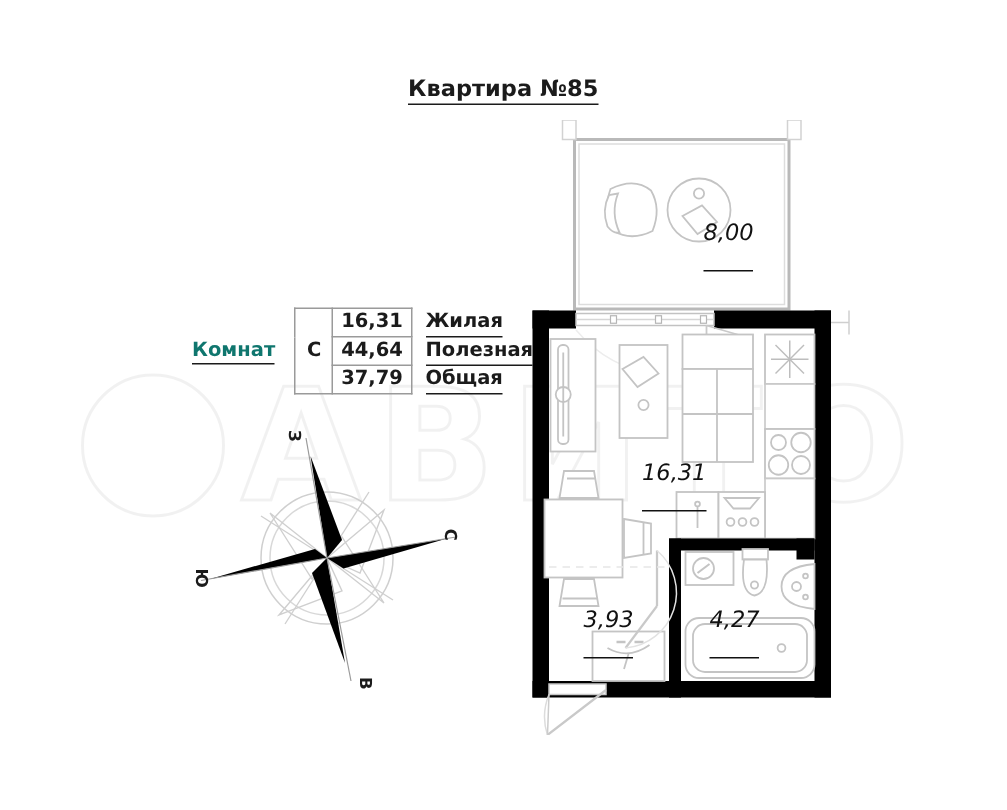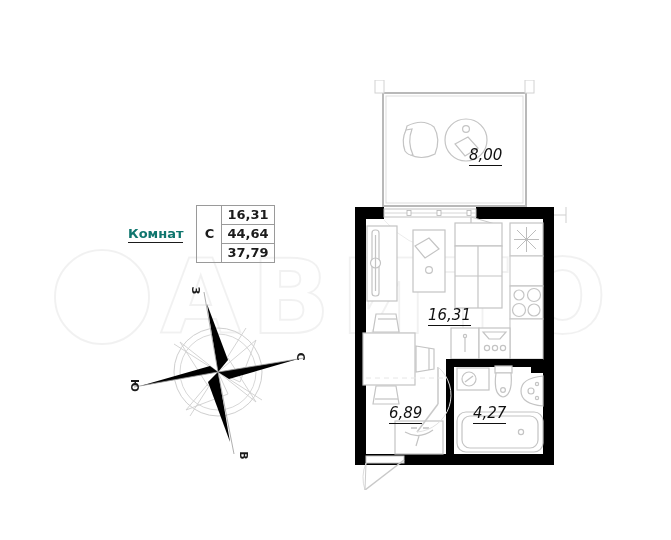--- a/index.html
+++ b/index.html
@@ -158,55 +158,63 @@
     font-family: "DejaVu Sans", sans-serif;
     font-size: 15px;
     font-style: italic;
     font-weight: 400;
     color: #111111;
     z-index: 6;
     white-space: nowrap;
   }
   .plan-area span {
     border-bottom: 1.4px solid #111111;
-    padding-bottom: 1px;
+    padding-bottom: 16px;
     margin-top: 40px;
   }
   #area-balcony { left: 469px; top: 146px; }
   #area-main    { left: 428px; top: 306px; }
   #area-hall    { left: 389px; top: 404px; }
   #area-bath    { left: 473px; top: 404px; }
 </style>
 </head>
 <body>
 
 <div id="page">
 
   <div id="watermark">
     <span class="wm-o"></span>
       <span>АВИТО</span>
   </div>
 
+  <div id="title">
+    <span>Квартира №85</span>
+  </div>
 
   <div id="info-block">
     <div id="rooms-label">Комнат</div>
     <table id="area-table">
       <tbody>
           <tr>
         <td class="rooms-count" rowspan="3">С</td>
         <td class="val">16,31</td>
       </tr>
       <tr>
         <td class="val">44,64</td>
       </tr>
       <tr>
         <td class="val">37,79</td>
       </tr>
     </tbody>
       </table>
+    <div class="area-names">
+      <div>Жилая</div>
+      <div>Полезная</div>
+      <div>Общая</div>
+    </div>
   </div>
 
   <div id="compass">
     <svg width="180" height="180" viewBox="0 0 180 180">
 
       <circle cx="90" cy="90" r="44" fill="none" stroke="#cfcfcf" stroke-width="1"></circle>
       <circle cx="90" cy="90" r="38" fill="none" stroke="#d8d8d8" stroke-width="1"></circle>
 
       <g stroke="#cfcfcf" stroke-width="0.9" fill="none">
         <path d="M90 90 L 128 58 L 112 100 Z"></path>
@@ -440,19 +448,19 @@
     </svg>
   </div>
 
   <div class="plan-area" id="area-balcony">
     <span>8,00</span>
   </div>
   <div class="plan-area" id="area-main">
     <span>16,31</span>
   </div>
   <div class="plan-area" id="area-hall">
-    <span>6,89</span>
+    <span>3,93</span>
   </div>
   <div class="plan-area" id="area-bath">
     <span>4,27</span>
   </div>
 
 </div>
 
 </body></html>

